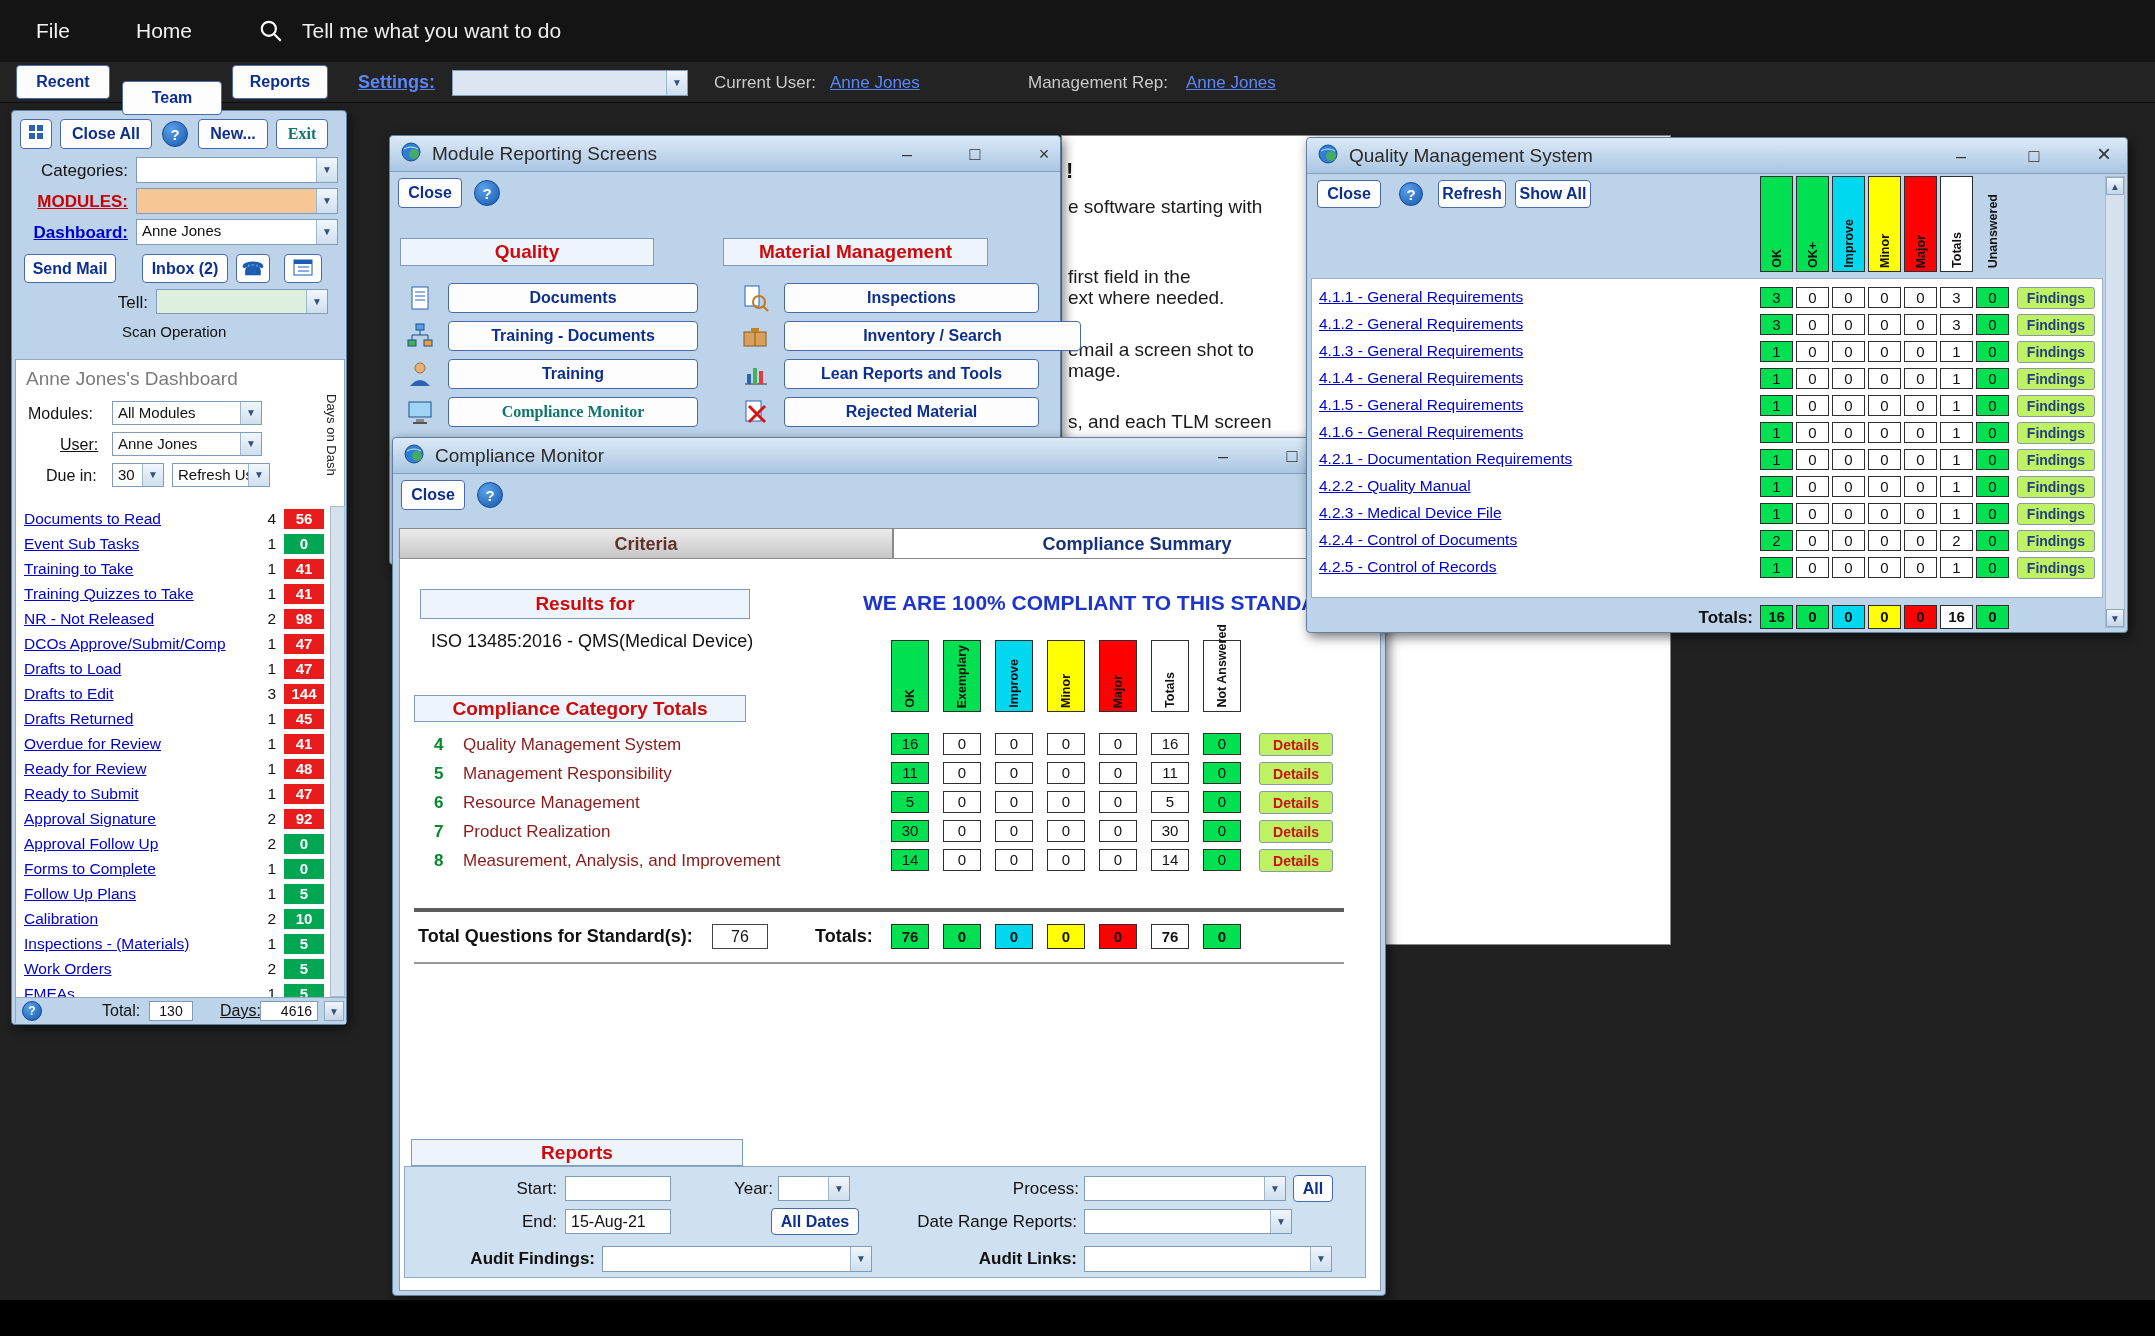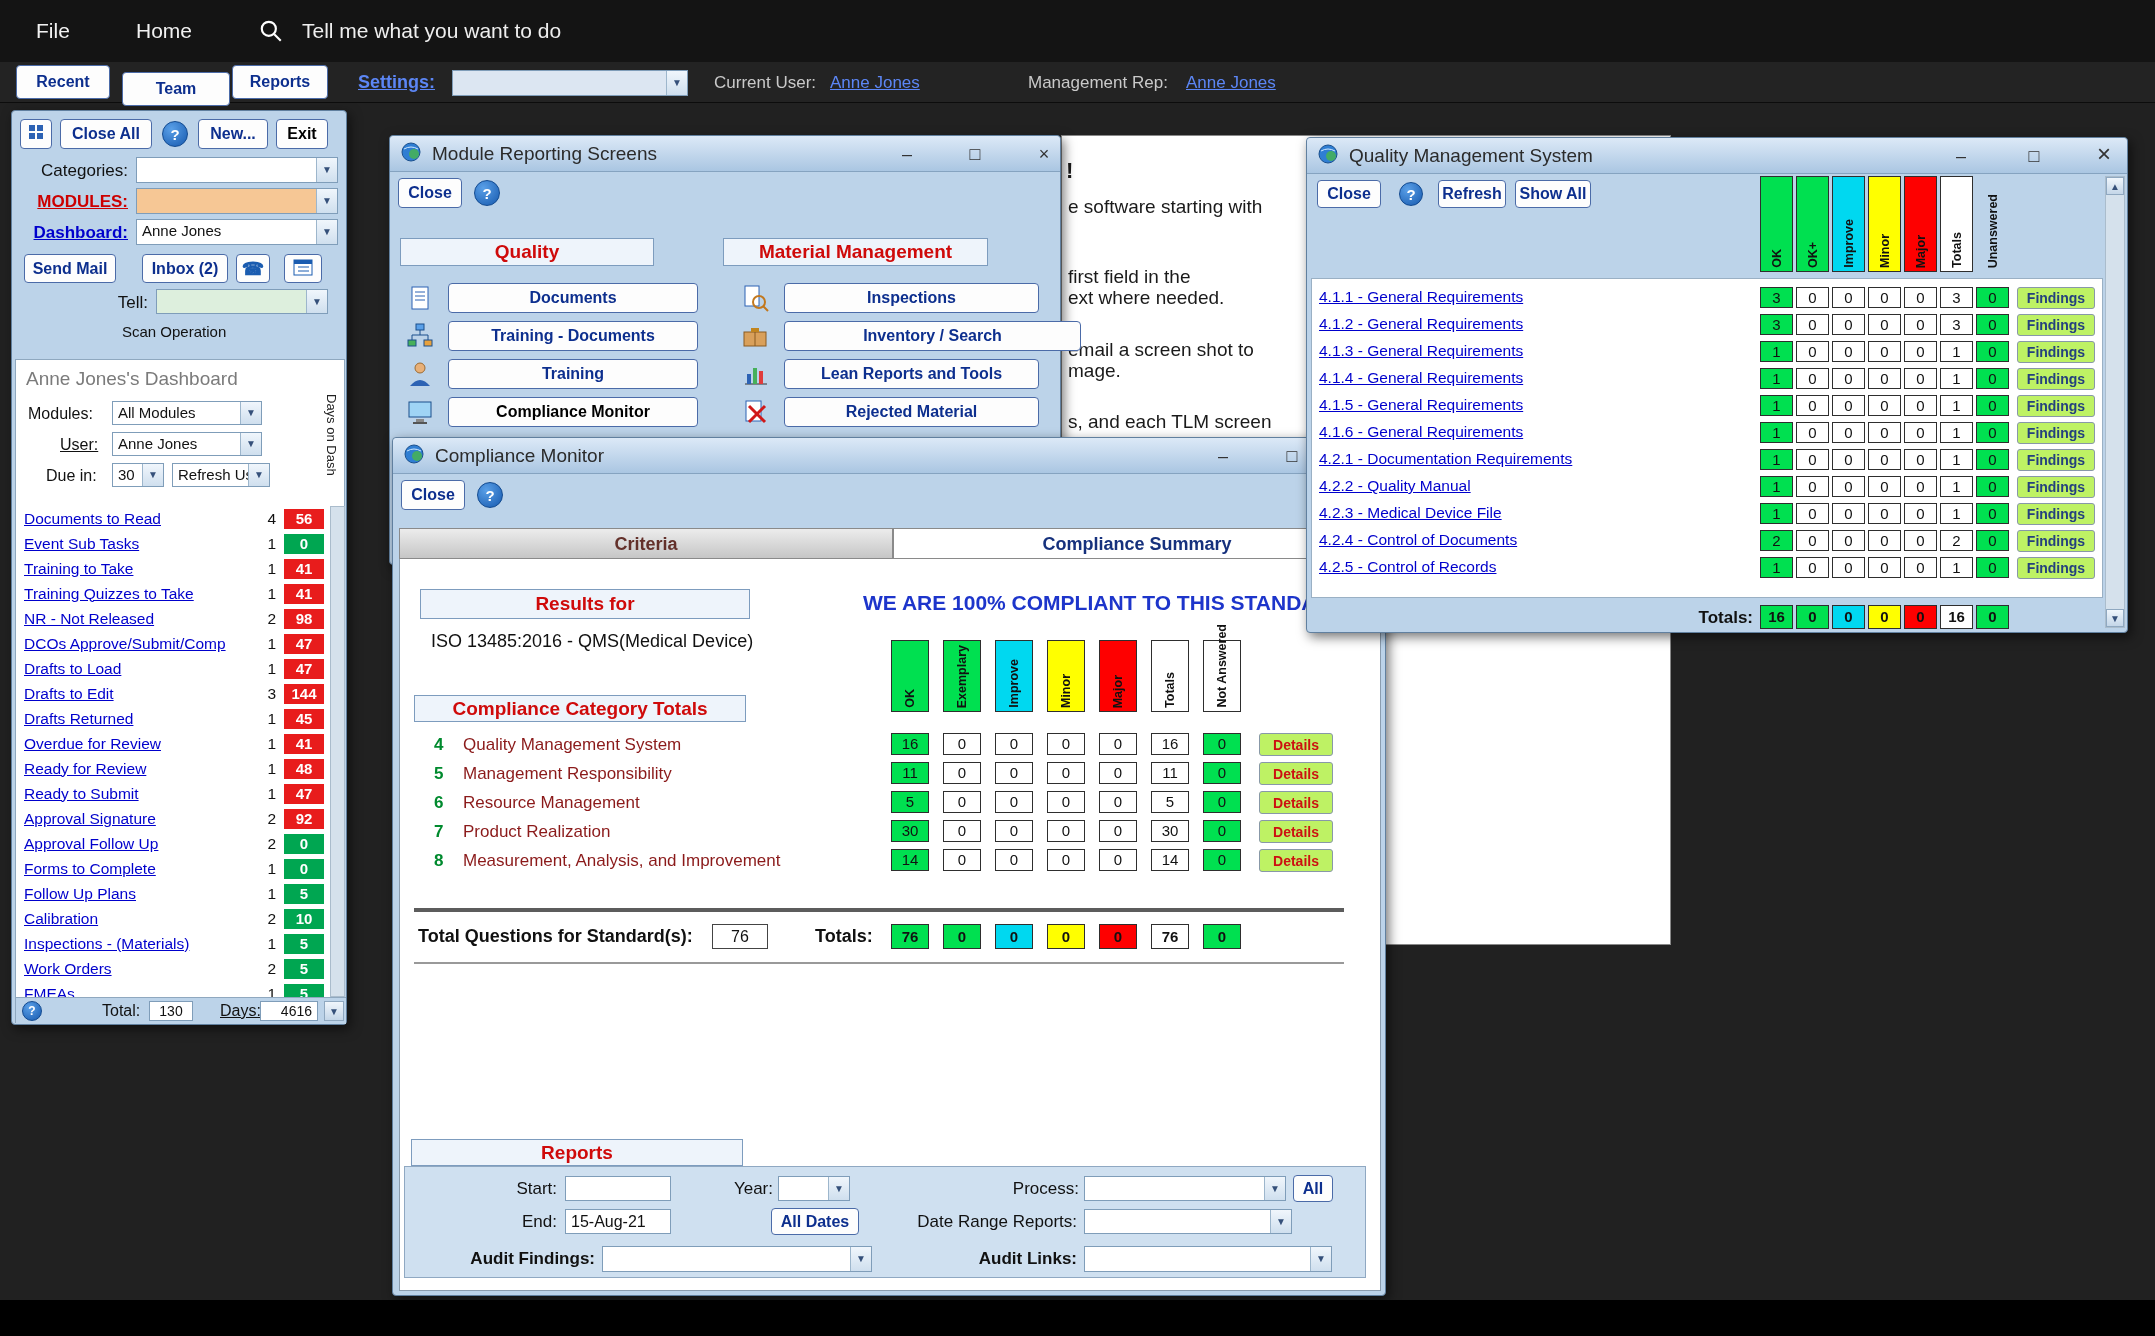--- a/index.html
+++ b/index.html
@@ -15,21 +15,21 @@
   .topbar .menu { position:absolute; top:0; height:62px; line-height:62px; color:#f2f2f2; font-size:21px; }
   .topbar .searchtext { position:absolute; top:0; height:62px; line-height:62px; color:#eeeeee; font-size:21px; }
   .ribbonrow { position:absolute; left:0; top:62px; width:2155px; height:41px; background:#232323; z-index:50; border-bottom:1px solid #0c0c0c; }
   .darklabel { position:absolute; color:#c9c9c9; font-size:17px; line-height:41px; }
   .darklink { position:absolute; color:#5c86f5; font-size:17px; line-height:41px; text-decoration:underline; }
 
   
   .btn { position:absolute; background:#fdfdfd; border:1px solid #4b6ba8; border-radius:4px;
          color:#0d2f8e; font-weight:bold; font-size:16px;
          display:flex; align-items:center; justify-content:center; cursor:default; white-space:nowrap; }
-  .btn.red-text { color:#000000; }
+  .btn.red-text { color:#0f766e;font-family:Liberation Serif, serif; }
   .link { color:#0000cc; text-decoration:underline; }
   .win { position:absolute; background:#bcd3e9; border:1px solid #61809f; border-radius:4px; box-shadow:3px 4px 12px rgba(0,0,0,.55); }
   .titlebar { position:absolute; left:0; top:0; right:0; height:36px;
               background:linear-gradient(#dcе9f7,#aac6e2); background:linear-gradient(#dce9f7,#aac6e2);
               border-bottom:1px solid #85a3c0; border-radius:4px 4px 0 0;
               display:flex; align-items:center; padding:8px 10px; }
   .titlebar .title { font-size:19px; color:#2b2b2b; margin-left:10px; }
   .win-ctl { position:absolute; top:6px; width:30px; height:24px; text-align:center; line-height:24px; font-size:18px; color:#333; }
   .help-circle { position:absolute; border-radius:50%; width:26px; height:26px;
                  background:radial-gradient(circle at 35% 30%, #5aa0e8, #1659ae);
@@ -107,21 +107,21 @@
     <svg width="26" height="26" viewBox="0 0 24 24">
         <circle cx="10" cy="10" r="6.5" fill="none" stroke="#ffffff" stroke-width="2"></circle>
         <line x1="15" y1="15" x2="21" y2="21" stroke="#ffffff" stroke-width="2"></line>
       </svg>
   </span>
   <span class="searchtext" style="left:302px">Tell me what you want to do</span>
 </div>
 
 <div class="ribbonrow">
   <div class="btn" style="left:16px;top:3px;width:94px;height:34px">Recent</div>
-  <div class="btn" style="left:122px;top:10px;width:108px;height:34px">Team</div>
+  <div class="btn" style="left:122px;top:19px;width:100px;height:34px">Team</div>
   <div class="btn" style="left:232px;top:3px;width:96px;height:34px">Reports</div>
   <span class="darklink" style="left:358px;font-weight:bold;font-size:18px">Settings:</span>
   <div class="combo" style="left:452px;top:8px;width:236px;height:26px;background:#dce6f2">
       <span class="arr">▼</span>
     </div>
   <span class="darklabel" style="left:714px">Current User:</span>
   <span class="darklink" style="left:830px">Anne Jones</span>
   <span class="darklabel" style="left:1028px">Management Rep:</span>
   <span class="darklink" style="left:1186px">Anne Jones</span>
 </div>

